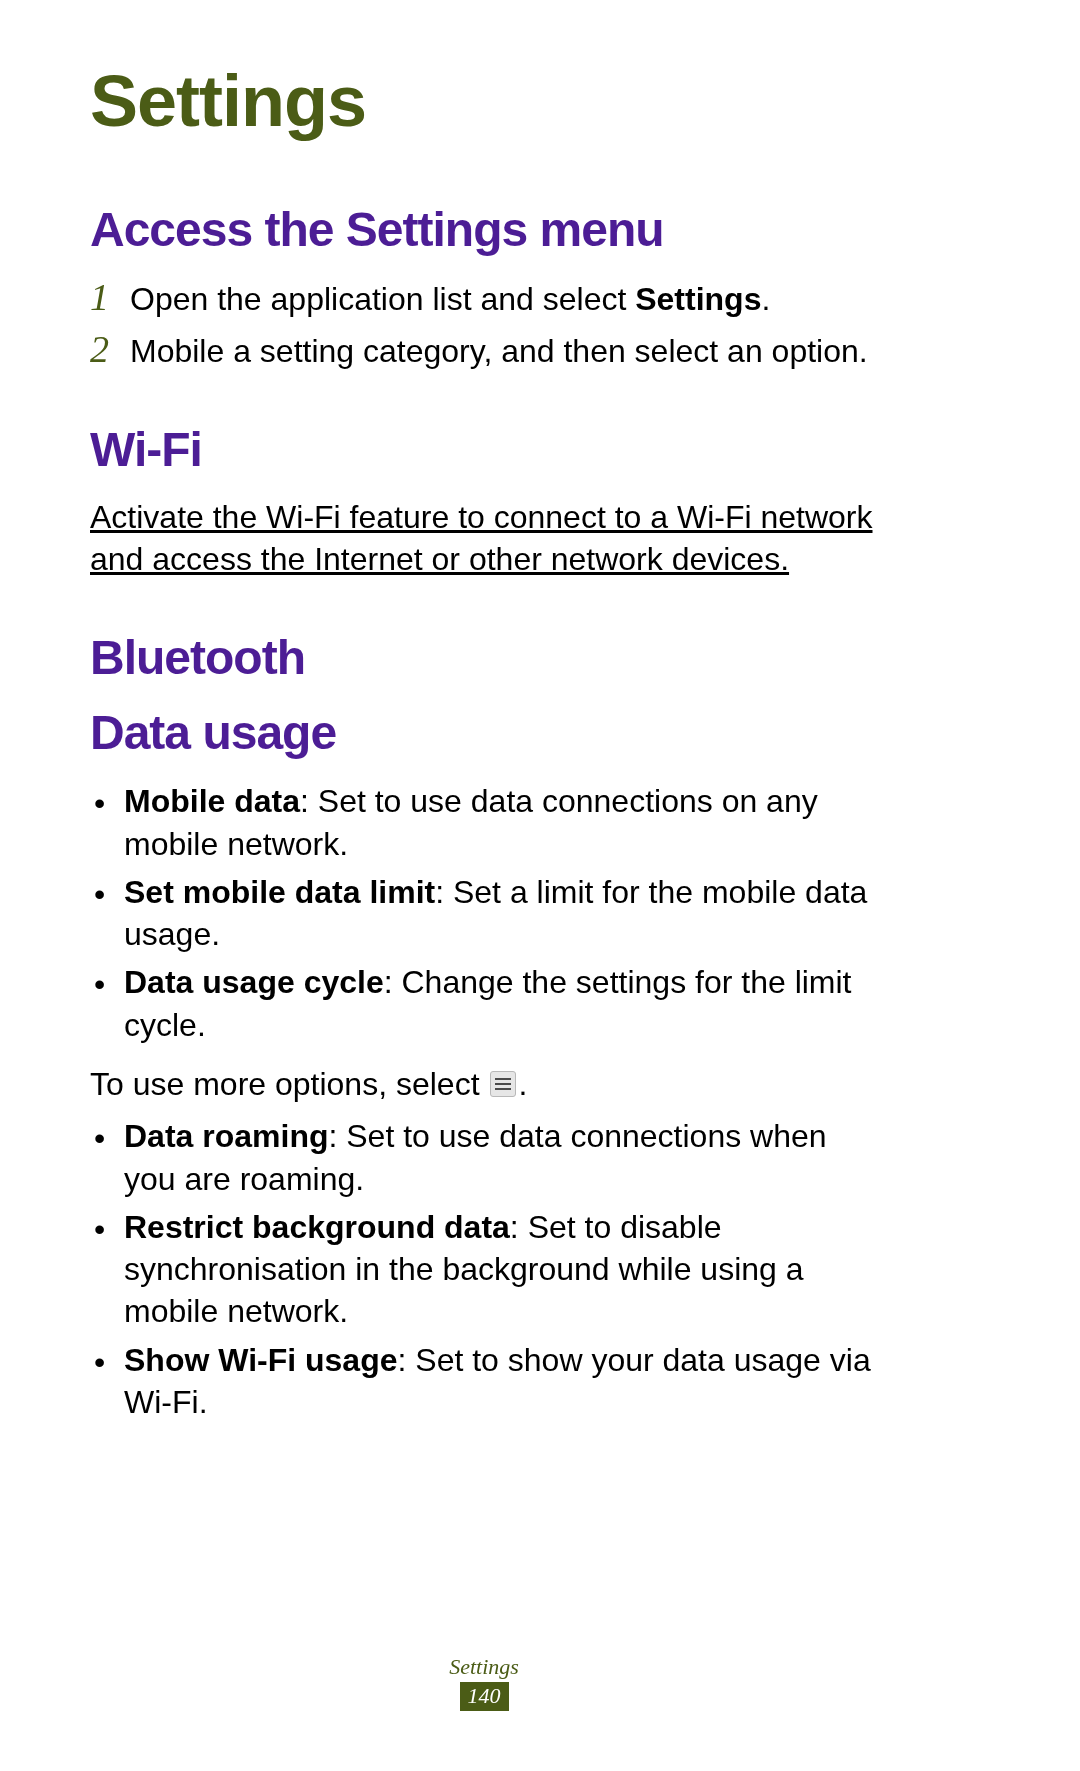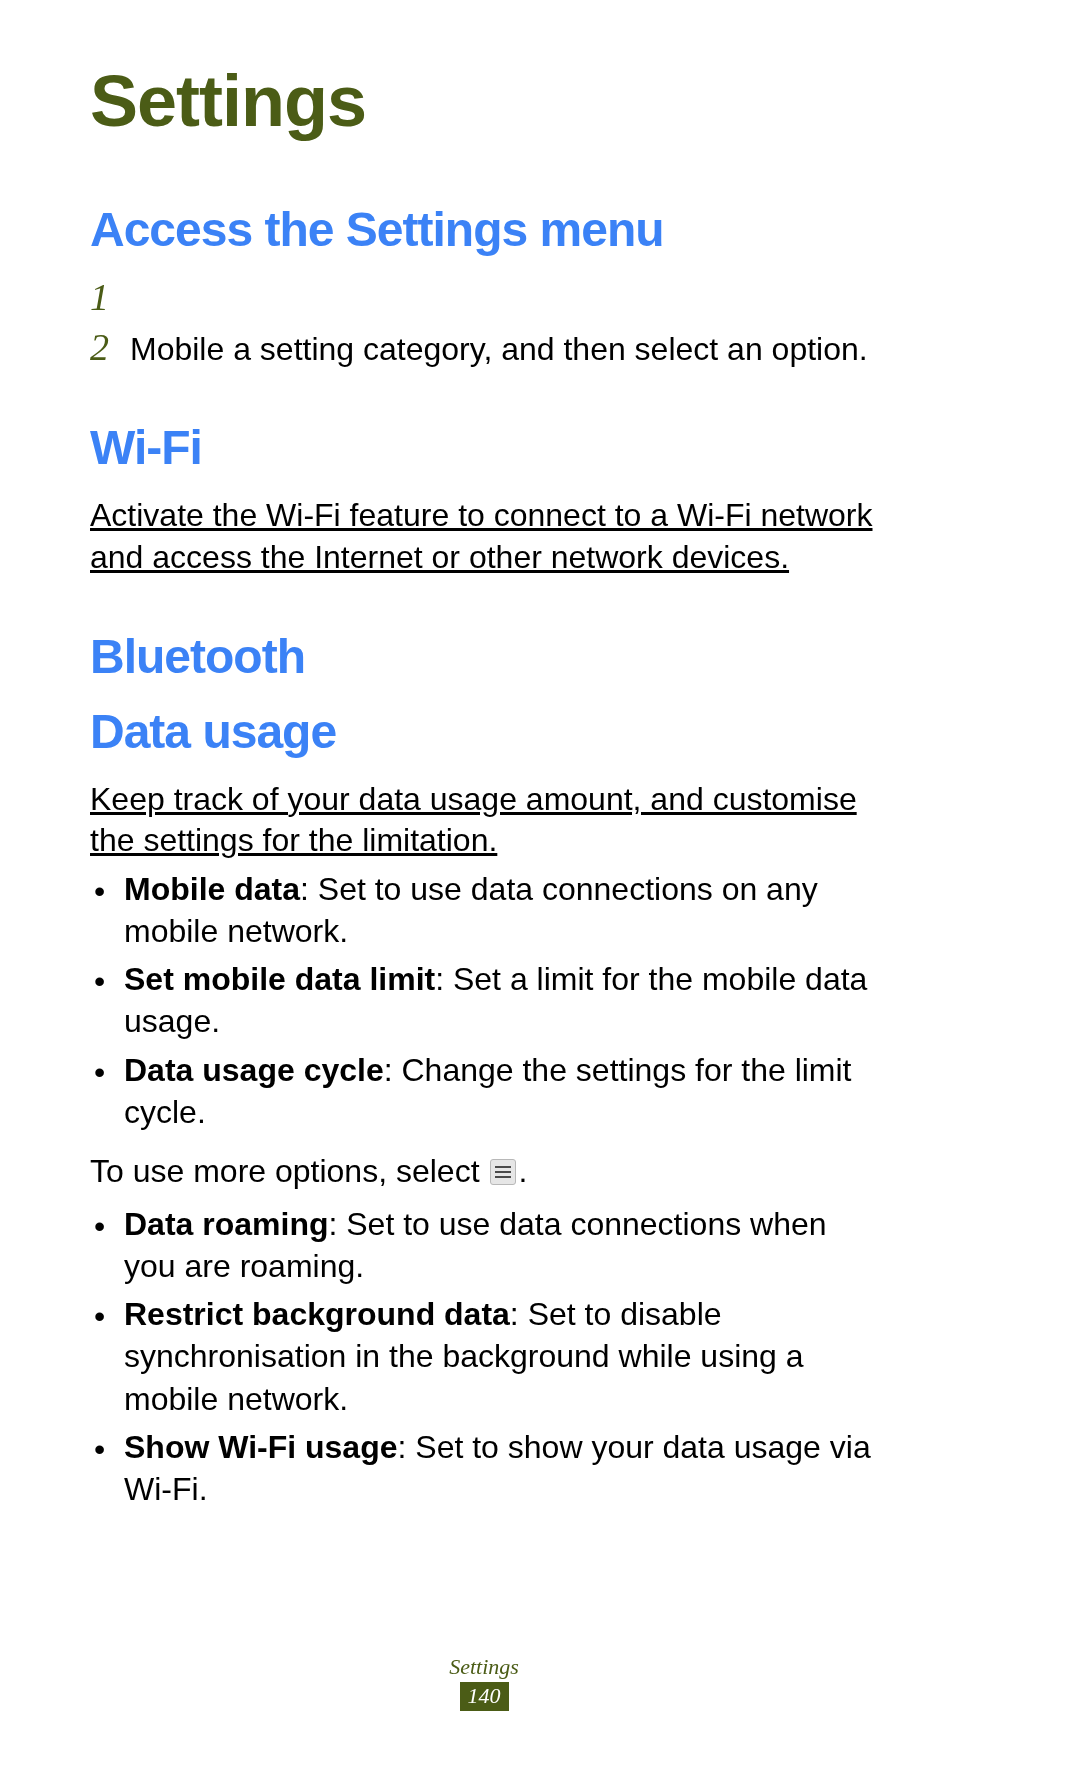--- a/index.html
+++ b/index.html
@@ -21,21 +21,21 @@
   .chapter-title {
     font-size: 72px;
     font-weight: 700;
     color: #4b5c16;
     letter-spacing: -1px;
     margin: 0 0 60px 0;
   }
   .section-title {
     font-size: 48px;
     font-weight: 700;
-    color: #3b82f6;
+    color: #4c1d95;
     margin: 0 0 20px 0;
     letter-spacing: -1px;
   }
   .step-list {
     margin: 0 0 50px 0;
   }
   .step-row {
     display: flex;
     align-items: flex-start;
     margin-bottom: 8px;
@@ -143,36 +143,38 @@
 <body>
 
 <div class="page">
 
   <h1 class="chapter-title">Settings</h1>
 
   <h2 class="section-title">Access the Settings menu</h2>
   <div class="step-list">
     <div class="step-row">
       <div class="step-num">1</div>
+      <div class="step-text">
+        <span>Open the application list and select </span><span class="bold">Settings</span><span>.</span>
+      </div>
     </div>
     <div class="step-row">
       <div class="step-num">2</div>
       <div class="step-text">
         <span>Mobile a setting category, and then select an option.</span>
       </div>
     </div>
   </div>
 
   <h2 class="section-title">Wi-Fi</h2>
   <p class="body-text">Activate the Wi-Fi feature to connect to a Wi-Fi network and access the Internet or other network devices.</p>
 
   <h2 class="section-title">Bluetooth</h2>
 
   <h2 class="section-title">Data usage</h2>
-  <p class="body-text tight">Keep track of your data usage amount, and customise the settings for the limitation.</p>
 
   <div class="bullet-list">
     <div class="bullet-row">
       <div class="bullet-dot">•</div>
       <div class="bullet-text"><span class="bold">Mobile data</span><span>: Set to use data connections on any mobile network.</span></div>
     </div>
     <div class="bullet-row">
       <div class="bullet-dot">•</div>
       <div class="bullet-text"><span class="bold">Set mobile data limit</span><span>: Set a limit for the mobile data usage.</span></div>
     </div>

